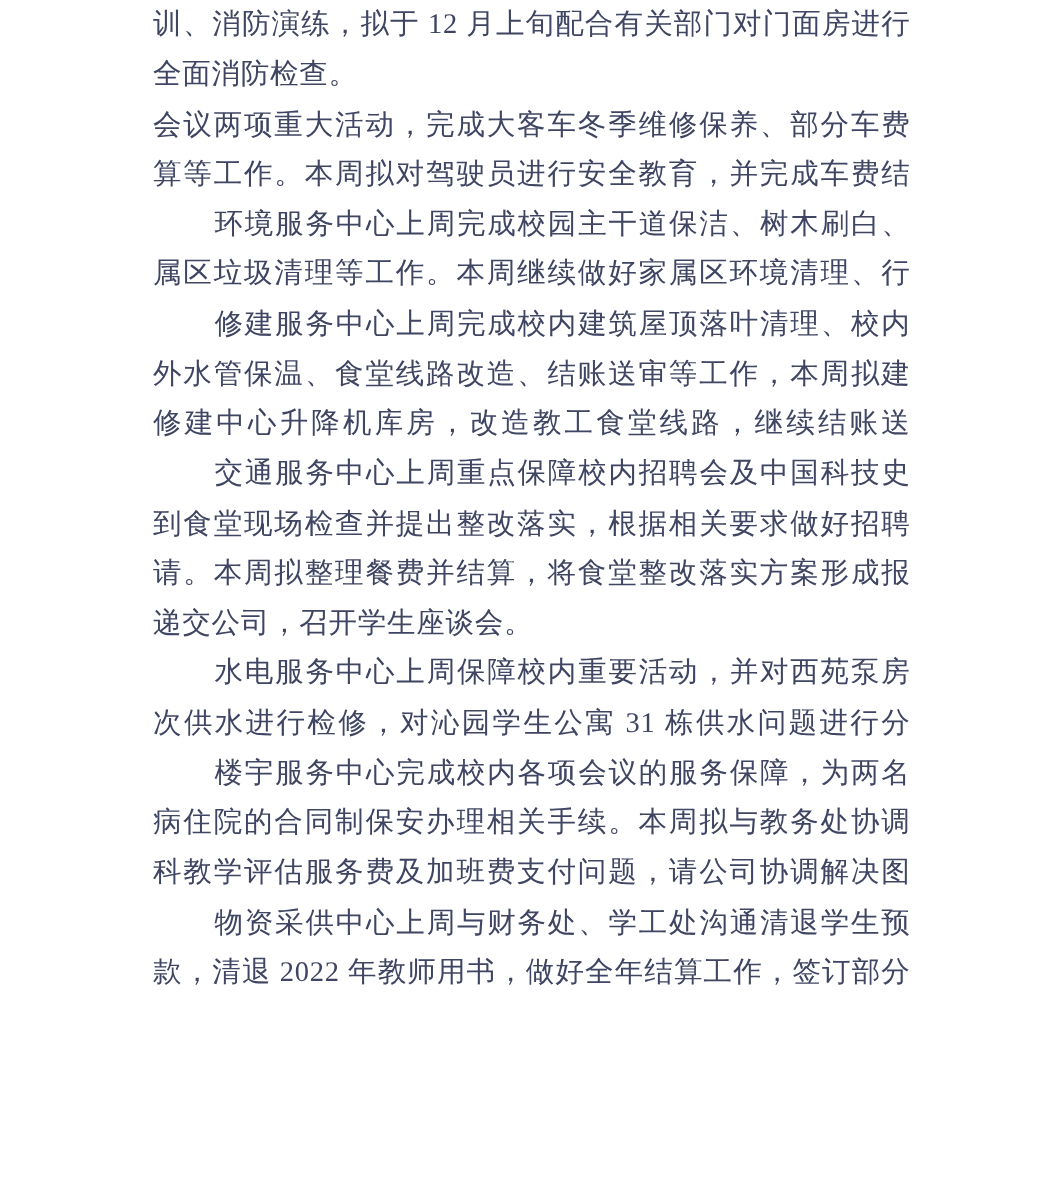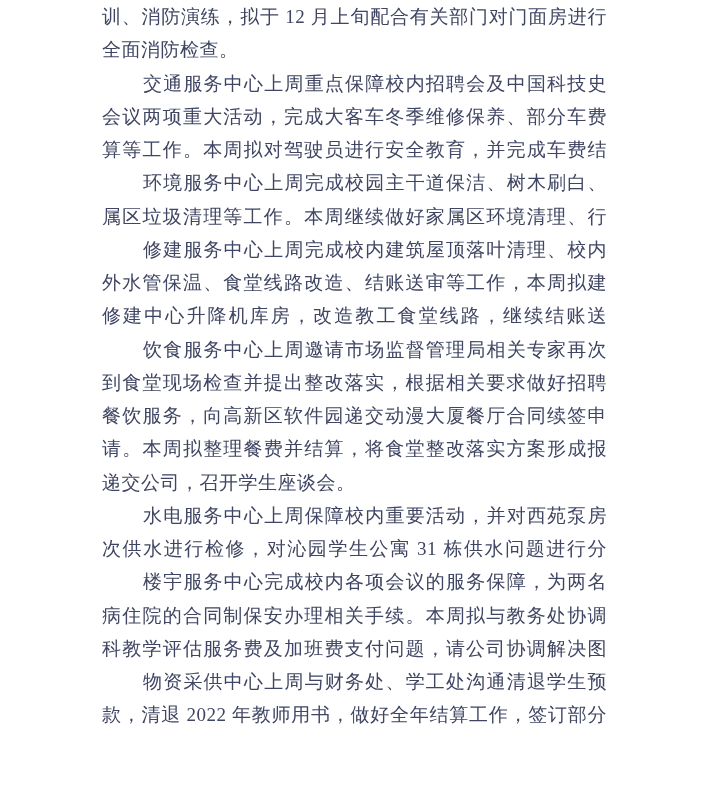--- a/index.html
+++ b/index.html
@@ -39,31 +39,29 @@
     text-align-last: left;
   }
 </style>
 </head>
 <body>
 
 <div class="page" style="color: rgb(63, 69, 98); background: rgb(255, 255, 255);">
 
 <div class="line" style="">训、消防演练，拟于 12 月上旬配合有关部门对门面房进行</div>
     <div class="line no-justify" style="">全面消防检查。</div>
-    <div class="line indent" style="">交通服务中心上周重点保障校内招聘会及中国科技史</div>
     <div class="line" style="">会议两项重大活动，完成大客车冬季维修保养、部分车费结</div>
     <div class="line" style="">算等工作。本周拟对驾驶员进行安全教育，并完成车费结算。</div>
     <div class="line indent" style="">环境服务中心上周完成校园主干道保洁、树木刷白、家</div>
     <div class="line" style="">属区垃圾清理等工作。本周继续做好家属区环境清理、行政</div>
     <div class="line indent" style="">修建服务中心上周完成校内建筑屋顶落叶清理、校内室</div>
     <div class="line" style="">外水管保温、食堂线路改造、结账送审等工作，本周拟建造</div>
     <div class="line" style="">修建中心升降机库房，改造教工食堂线路，继续结账送审。</div>
-    <div class="line indent" style="">饮食服务中心上周邀请市场监督管理局相关专家再次</div>
+    <div class="line indent" style="">交通服务中心上周重点保障校内招聘会及中国科技史</div>
     <div class="line" style="">到食堂现场检查并提出整改落实，根据相关要求做好招聘会</div>
-    <div class="line" style="">餐饮服务，向高新区软件园递交动漫大厦餐厅合同续签申</div>
     <div class="line" style="">请。本周拟整理餐费并结算，将食堂整改落实方案形成报告</div>
     <div class="line no-justify" style="">递交公司，召开学生座谈会。</div>
     <div class="line indent" style="">水电服务中心上周保障校内重要活动，并对西苑泵房二</div>
     <div class="line" style="">次供水进行检修，对沁园学生公寓 31 栋供水问题进行分析。</div>
     <div class="line indent" style="">楼宇服务中心完成校内各项会议的服务保障，为两名因</div>
     <div class="line" style="">病住院的合同制保安办理相关手续。本周拟与教务处协调本</div>
     <div class="line" style="">科教学评估服务费及加班费支付问题，请公司协调解决图书</div>
     <div class="line indent" style="">物资采供中心上周与财务处、学工处沟通清退学生预付</div>
     <div class="line" style="">款，清退 2022 年教师用书，做好全年结算工作，签订部分</div>
   </div>

